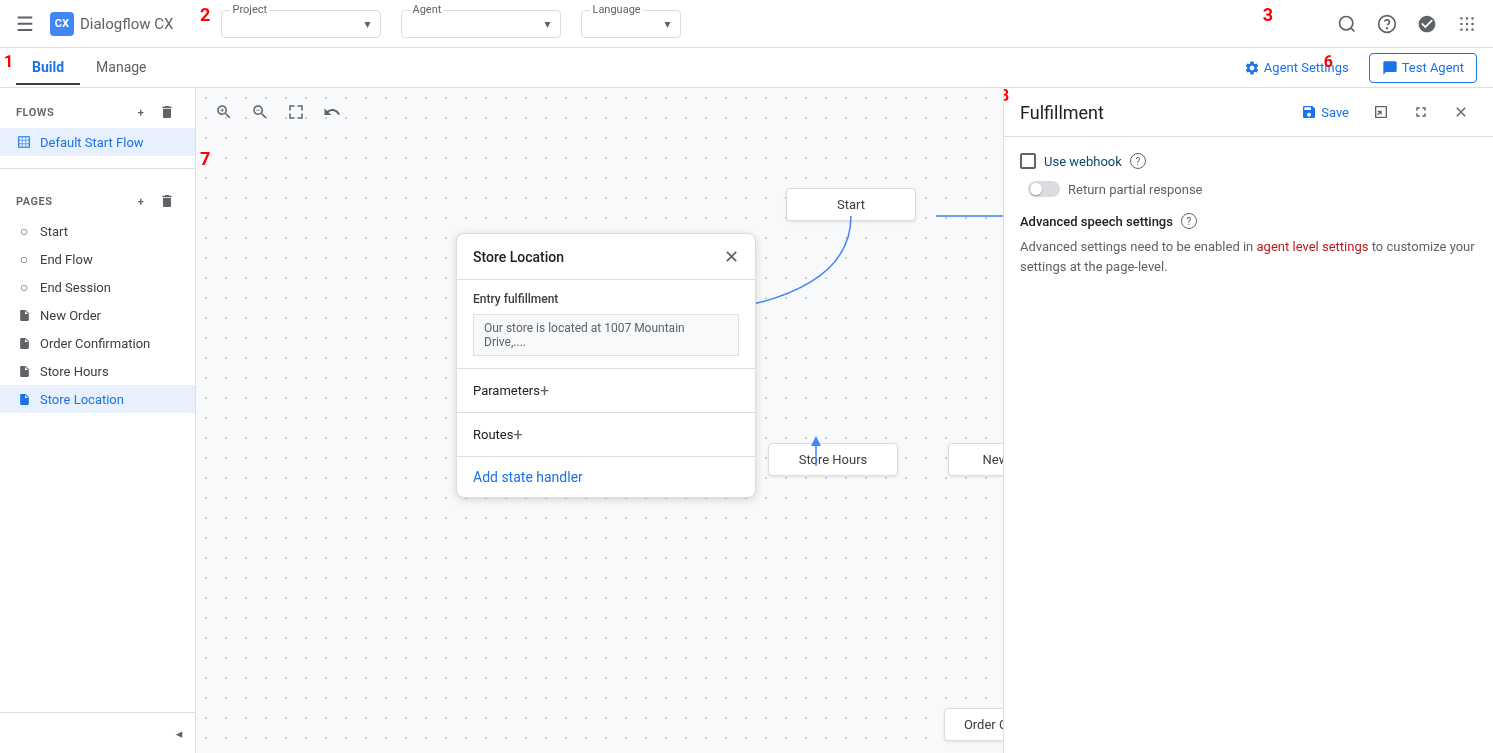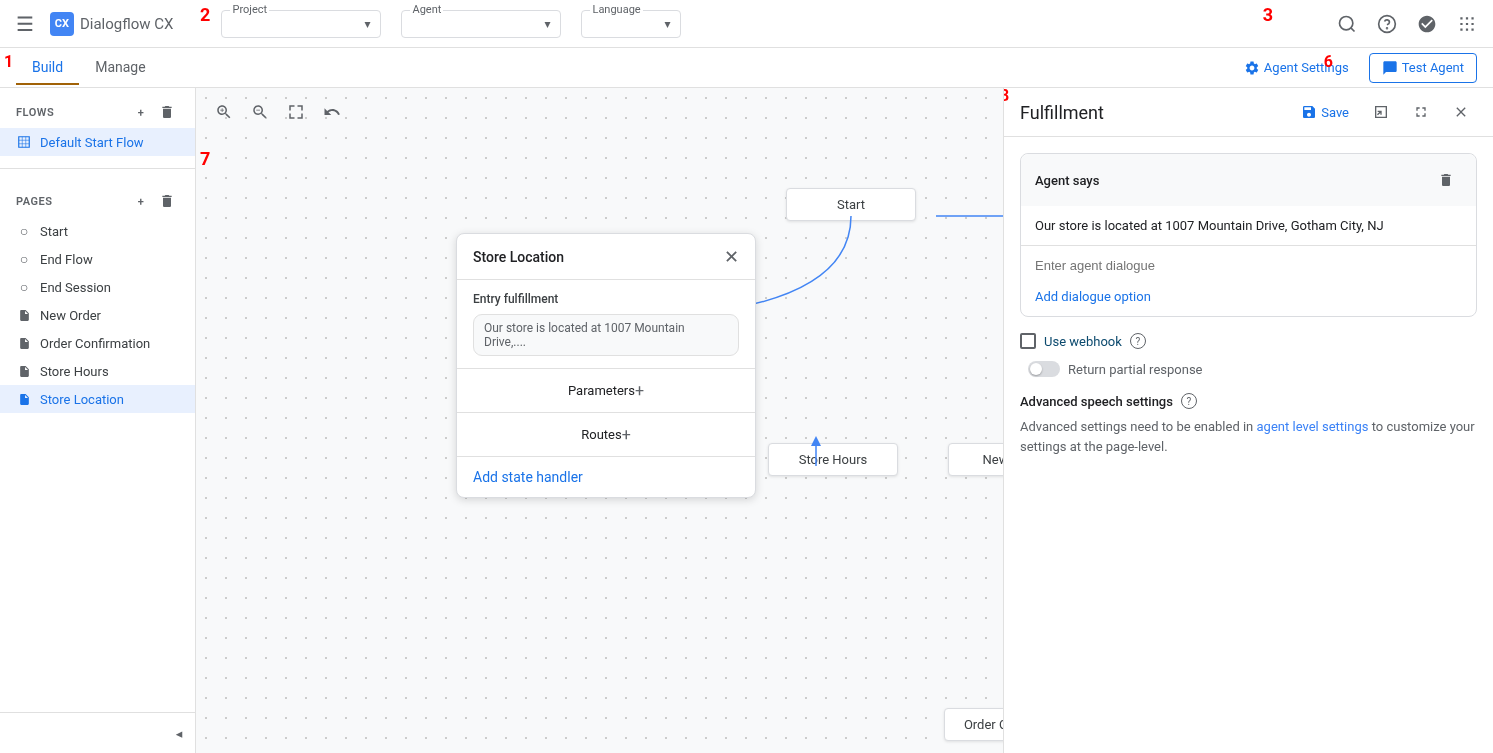--- a/index.html
+++ b/index.html
@@ -19,21 +19,21 @@
     .header-icons { display: flex; align-items: center; gap: 4px; }
     .header-icon-btn { width: 36px; height: 36px; display: flex; align-items: center; justify-content: center; cursor: pointer; color: #5f6368; border-radius: 50%; }
 
     
     .tabs-row {
       display: flex; align-items: center; height: 40px;
       border-bottom: 1px solid #e0e0e0; padding: 0 16px; gap: 0;
       background: #fff;
     }
     .tab { padding: 8px 16px; cursor: pointer; font-size: 14px; color: #5f6368; border-bottom: 2px solid transparent; }
-    .tab.active { color: #1a73e8; border-bottom: 2px solid #a16207; font-weight: 400; }
+    .tab.active { color: #1a73e8; border-bottom: 2px solid #404040; font-weight: 700; }
     .tabs-spacer { flex: 1; }
     .agent-settings-btn { display: flex; align-items: center; gap: 4px; color: #1a73e8; cursor: pointer; font-size: 13px; padding: 6px 12px; border-radius: 4px; justify-content: space-between; }
     .test-agent-btn { display: flex; align-items: center; gap: 4px; color: #1a73e8; cursor: pointer; font-size: 13px; padding: 6px 12px; border-radius: 4px; border: 1px solid #1a73e8; margin-left: 8px; }
 
     
     .main-layout { display: flex; height: calc(100vh - 88px); }
 
     
     .left-sidebar { width: 196px; border-right: 1px solid #e0e0e0; display: flex; flex-direction: column; overflow-y: auto; background: #fff; }
     .sidebar-section { padding: 8px 0; }
@@ -73,22 +73,22 @@
       z-index: 20;
     }
     .popup-header {
       display: flex; align-items: center; justify-content: space-between;
       padding: 12px 16px; border-bottom: 1px solid #e0e0e0;
       font-size: 14px; font-weight: 500; color: #202124;
     }
     .popup-close { cursor: pointer; color: #5f6368; font-size: 18px; }
     .popup-section { padding: 12px 16px; border-bottom: 1px solid #e0e0e0; }
     .popup-section-title { font-size: 12px; font-weight: 500; color: #3c4043; margin-bottom: 8px; }
-    .popup-entry-text { font-size: 12px; color: #5f6368; background: #f8f9fa; padding: 6px 10px; border-radius: 9px; border: 1px solid #e0e0e0; }
-    .popup-section-expandable { padding: 12px 16px; border-bottom: 1px solid #e0e0e0; display: flex; align-items: center; justify-content: center; cursor: pointer; }
+    .popup-entry-text { font-size: 12px; color: #5f6368; background: #f8f9fa; padding: 6px 10px; border-radius: 0; border: 1px solid #e0e0e0; }
+    .popup-section-expandable { padding: 12px 16px; border-bottom: 1px solid #e0e0e0; display: flex; align-items: center; justify-content: flex-start; cursor: pointer; }
     .popup-add-link { padding: 12px 16px; color: #1a73e8; cursor: pointer; font-size: 14px; }
     .expand-icon { color: #5f6368; font-size: 16px; }
 
     
     .right-panel {
       width: 490px; border-left: 1px solid #e0e0e0; background: #fff;
       display: flex; flex-direction: column; overflow-y: auto;
     }
     .panel-header {
       display: flex; align-items: center; justify-content: space-between;
@@ -427,35 +427,20 @@
             <svg width="16" height="16" viewBox="0 0 24 24" fill="#5f6368">
                 <path d="M19 6.41L17.59 5 12 10.59 6.41 5 5 6.41 10.59 12 5 17.59 6.41 19 12 13.41 17.59 19 19 17.59 13.41 12z"></path>
               </svg>
           </div>
         </div>
       </div>
     </div>
 
     <div class="panel-content">
 
-      <div class="agent-says-card">
-        <div class="agent-says-header">
-          <span>Agent says</span>
-          <div class="panel-icon-btn">
-            <svg width="16" height="16" viewBox="0 0 24 24" fill="#5f6368">
-                <path d="M6 19c0 1.1.9 2 2 2h8c1.1 0 2-.9 2-2V7H6v12zM19 4h-3.5l-1-1h-5l-1 1H5v2h14V4z"></path>
-              </svg>
-          </div>
-        </div>
-        <div class="agent-says-text">Our store is located at 1007 Mountain Drive, Gotham City, NJ</div>
-        <div class="agent-says-input">
-          <input type="text" class="agent-dialogue-input" placeholder="Enter agent dialogue" style="">
-        </div>
-        <a class="add-dialogue-link">Add dialogue option</a>
-      </div>
 
 
       <div class="webhook-row">
         <div class="checkbox"></div>
         <span class="webhook-label">Use webhook</span>
         <div class="help-icon">?</div>
       </div>
 
       <div class="toggle-row">
         <div class="toggle">
@@ -463,19 +448,19 @@
         </div>
         <span class="toggle-label">Return partial response</span>
       </div>
 
       <div class="advanced-speech-row">
         <span class="advanced-speech-title">Advanced speech settings</span>
         <div class="help-icon">?</div>
       </div>
       <p class="advanced-speech-desc">
         <span>Advanced settings need to be enabled in</span>
-        <a style="color:#3b82f6; cursor:pointer;">agent level settings</a>
+        <a style="color:#b91c1c; cursor:pointer;">agent level settings</a>
         <span>to customize your settings at the page-level.</span>
       </p>
     </div>
   </div>
 
 </div>
 
 </body></html>

